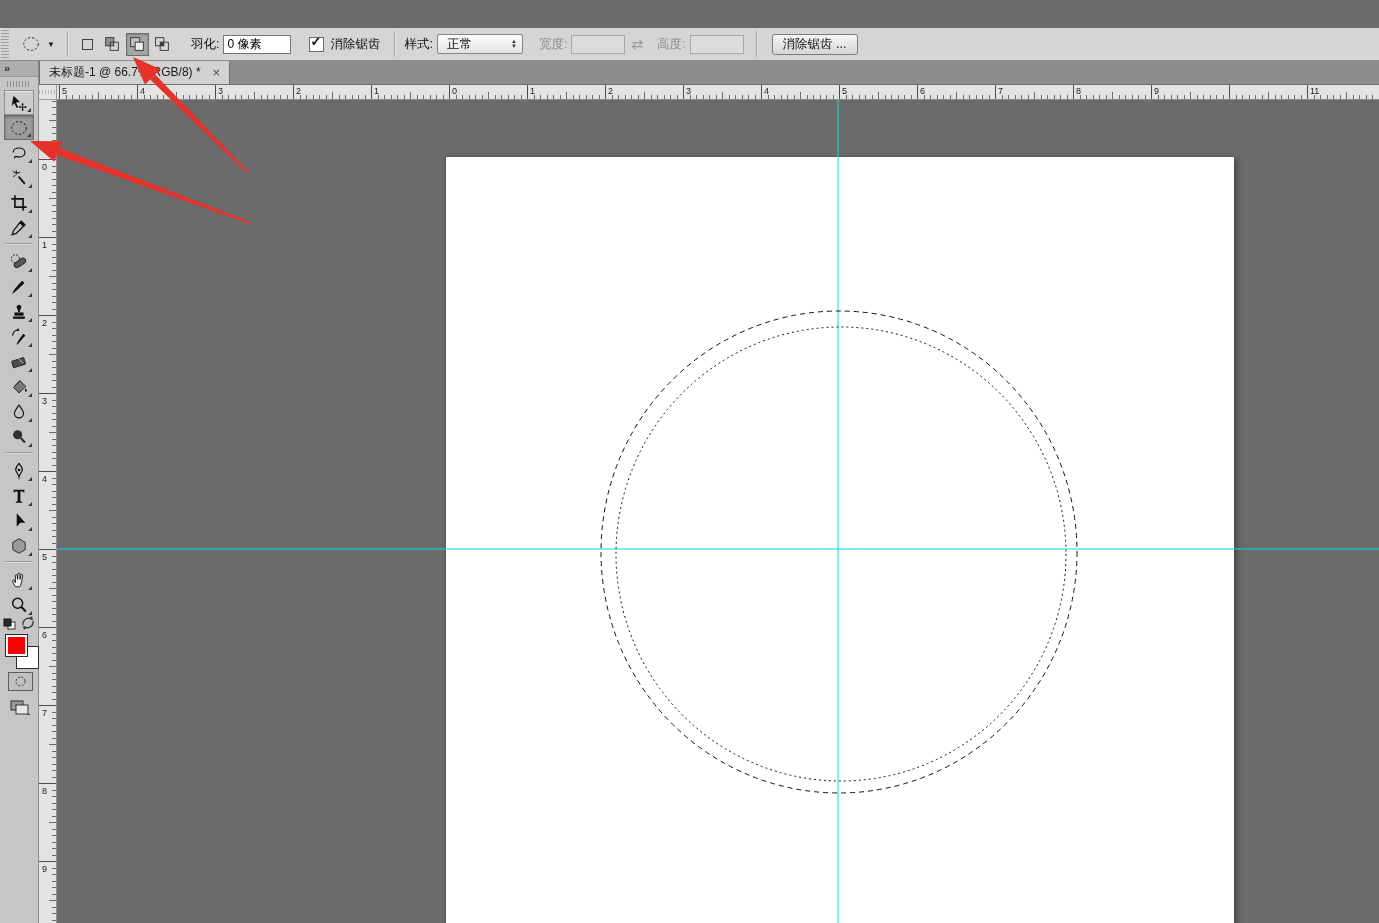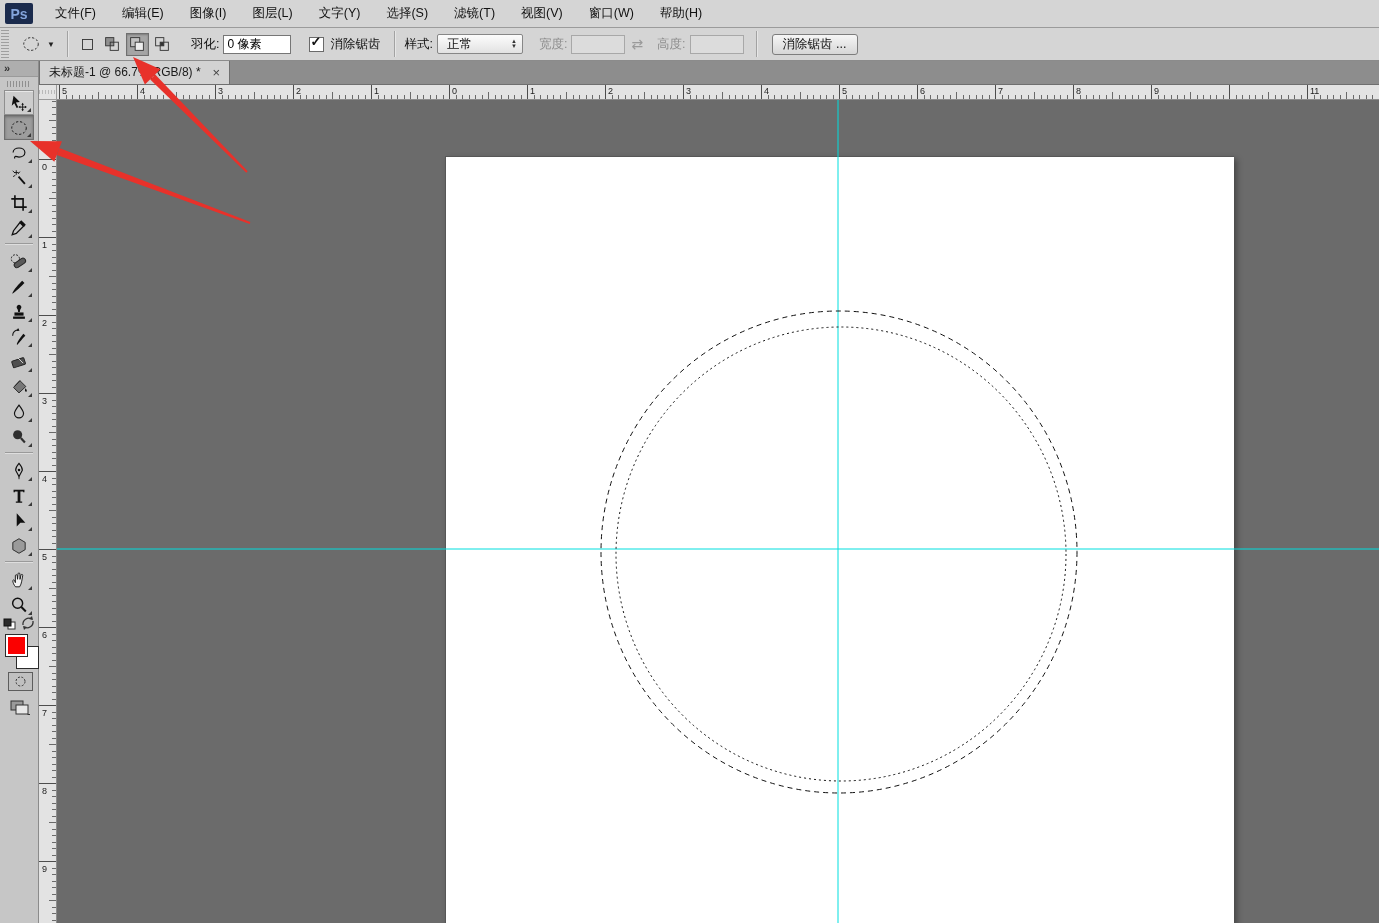--- a/index.html
+++ b/index.html
@@ -90,35 +90,20 @@
           box-shadow:3px 3px 6px rgba(0,0,0,.35);box-sizing:border-box}
   .overlay{position:absolute;left:0;top:0;pointer-events:none}
 
   .annotations{position:absolute;left:0;top:0;pointer-events:none;z-index:50}
 </style>
 </head>
 <body>
 
 <div class="app">
 
-  <div class="menubar">
-    <div class="ps-logo">Ps</div>
-    <div style="display:flex;height:100%">
-        <div class="menu-item">文件(F)</div>
-        <div class="menu-item">编辑(E)</div>
-        <div class="menu-item">图像(I)</div>
-        <div class="menu-item">图层(L)</div>
-        <div class="menu-item">文字(Y)</div>
-        <div class="menu-item">选择(S)</div>
-        <div class="menu-item">滤镜(T)</div>
-        <div class="menu-item">视图(V)</div>
-        <div class="menu-item">窗口(W)</div>
-        <div class="menu-item">帮助(H)</div>
-      </div>
-  </div>
 
   <div class="optionsbar">
     <div class="ob-grip"></div>
     <div class="tool-preset">
       <svg width="20" height="20" viewBox="0 0 22 22">
         <ellipse cx="11" cy="11" rx="8" ry="7" fill="none" stroke="#222" stroke-dasharray="2.5 2"></ellipse>
       </svg>
       <span class="caret">▼</span>
     </div>
     <div class="ob-sep"></div>

